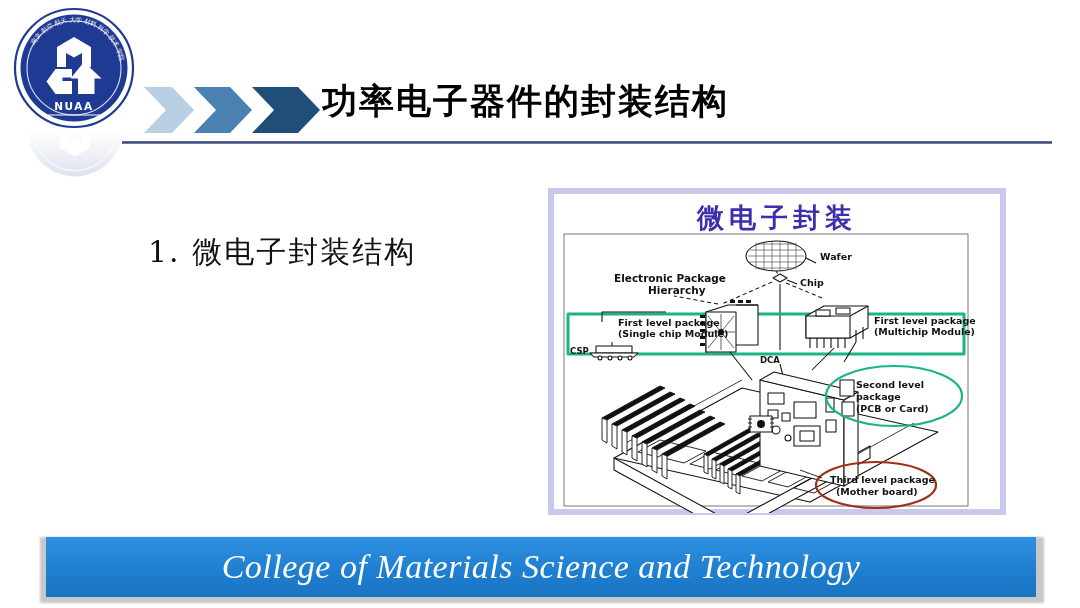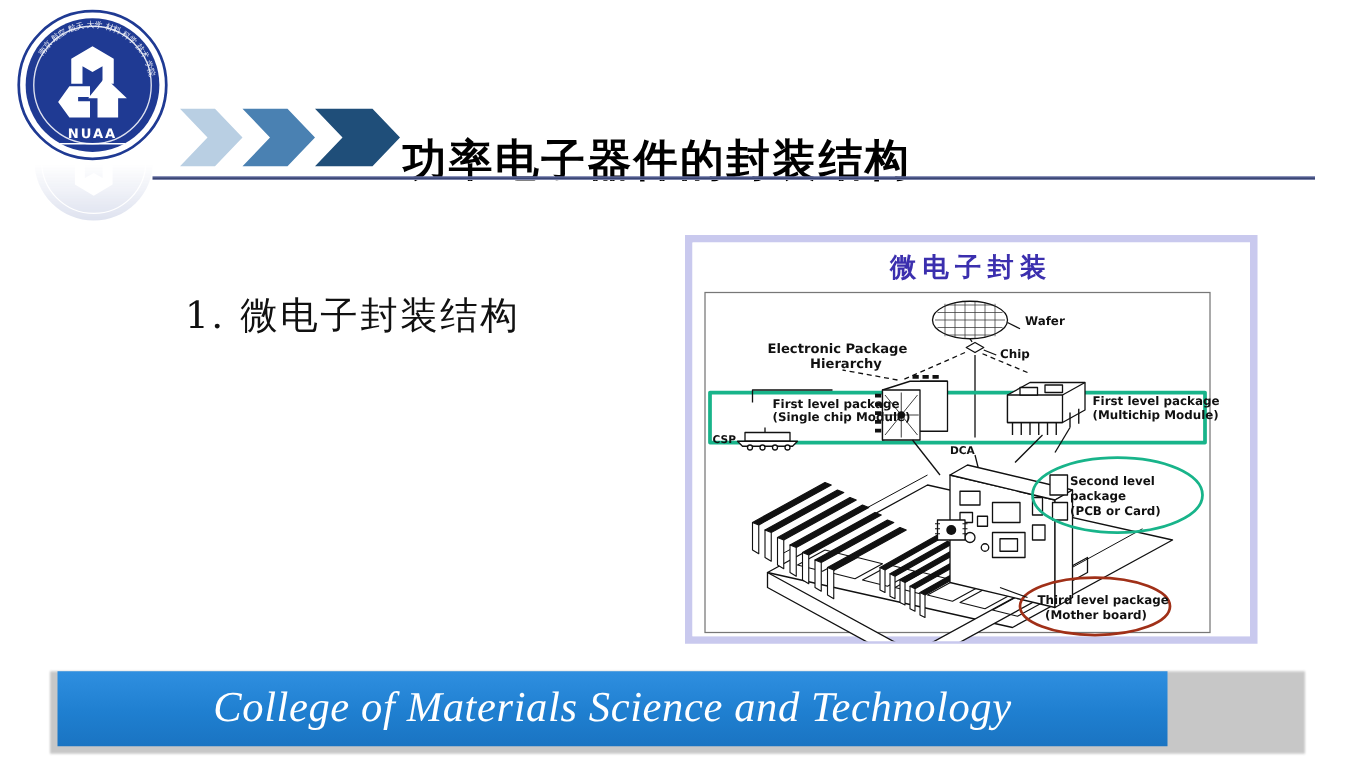--- a/index.html
+++ b/index.html
@@ -59,21 +59,20 @@
     left: 322px;
     top: 78px;
     width: 700px;
     font-family: "DejaVu Serif", "Liberation Serif", serif;
     font-size: 35px;
     font-weight: 700;
     color: #000000;
     letter-spacing: 2px;
     line-height: 46px;
     white-space: nowrap;
-    margin-top: 28px;
   }
   #title-rule {
     position: absolute;
     left: 122px;
     top: 141px;
     width: 930px;
     height: 3px;
     background: linear-gradient(to bottom, #6a74a8 0%, #3a4573 60%, #9aa0c4 100%);
   }
 
@@ -106,21 +105,21 @@
     inset: 0;
     background: #ffffff;
   }
   #figure-caption {
     position: absolute;
     left: 0;
     top: 6px;
     width: 100%;
     text-align: center;
     font-family: "DejaVu Serif", "Liberation Serif", serif;
-    font-size: 21px;
+    font-size: 27px;
     font-weight: 700;
     color: #3b2fae;
     letter-spacing: 5px;
   }
   #figure-svg {
     position: absolute;
     left: 0;
     top: 36px;
     width: 100%;
     height: 283px;
@@ -134,21 +133,21 @@
     width: 1004px;
     height: 66px;
     background: #9a9a9a;
     opacity: 0.55;
     filter: blur(1px);
   }
   #footer-bar {
     position: absolute;
     left: 46px;
     top: 537px;
-    width: 888px;
+    width: 990px;
     height: 60px;
     background: linear-gradient(to bottom, #2f8fe0 0%, #1f7fd0 55%, #1a74c2 100%);
     display: flex;
     align-items: center;
     justify-content: center;
   }
   #footer-text {
     font-family: "Liberation Serif", "DejaVu Serif", serif;
     font-style: italic;
     font-size: 34px;

